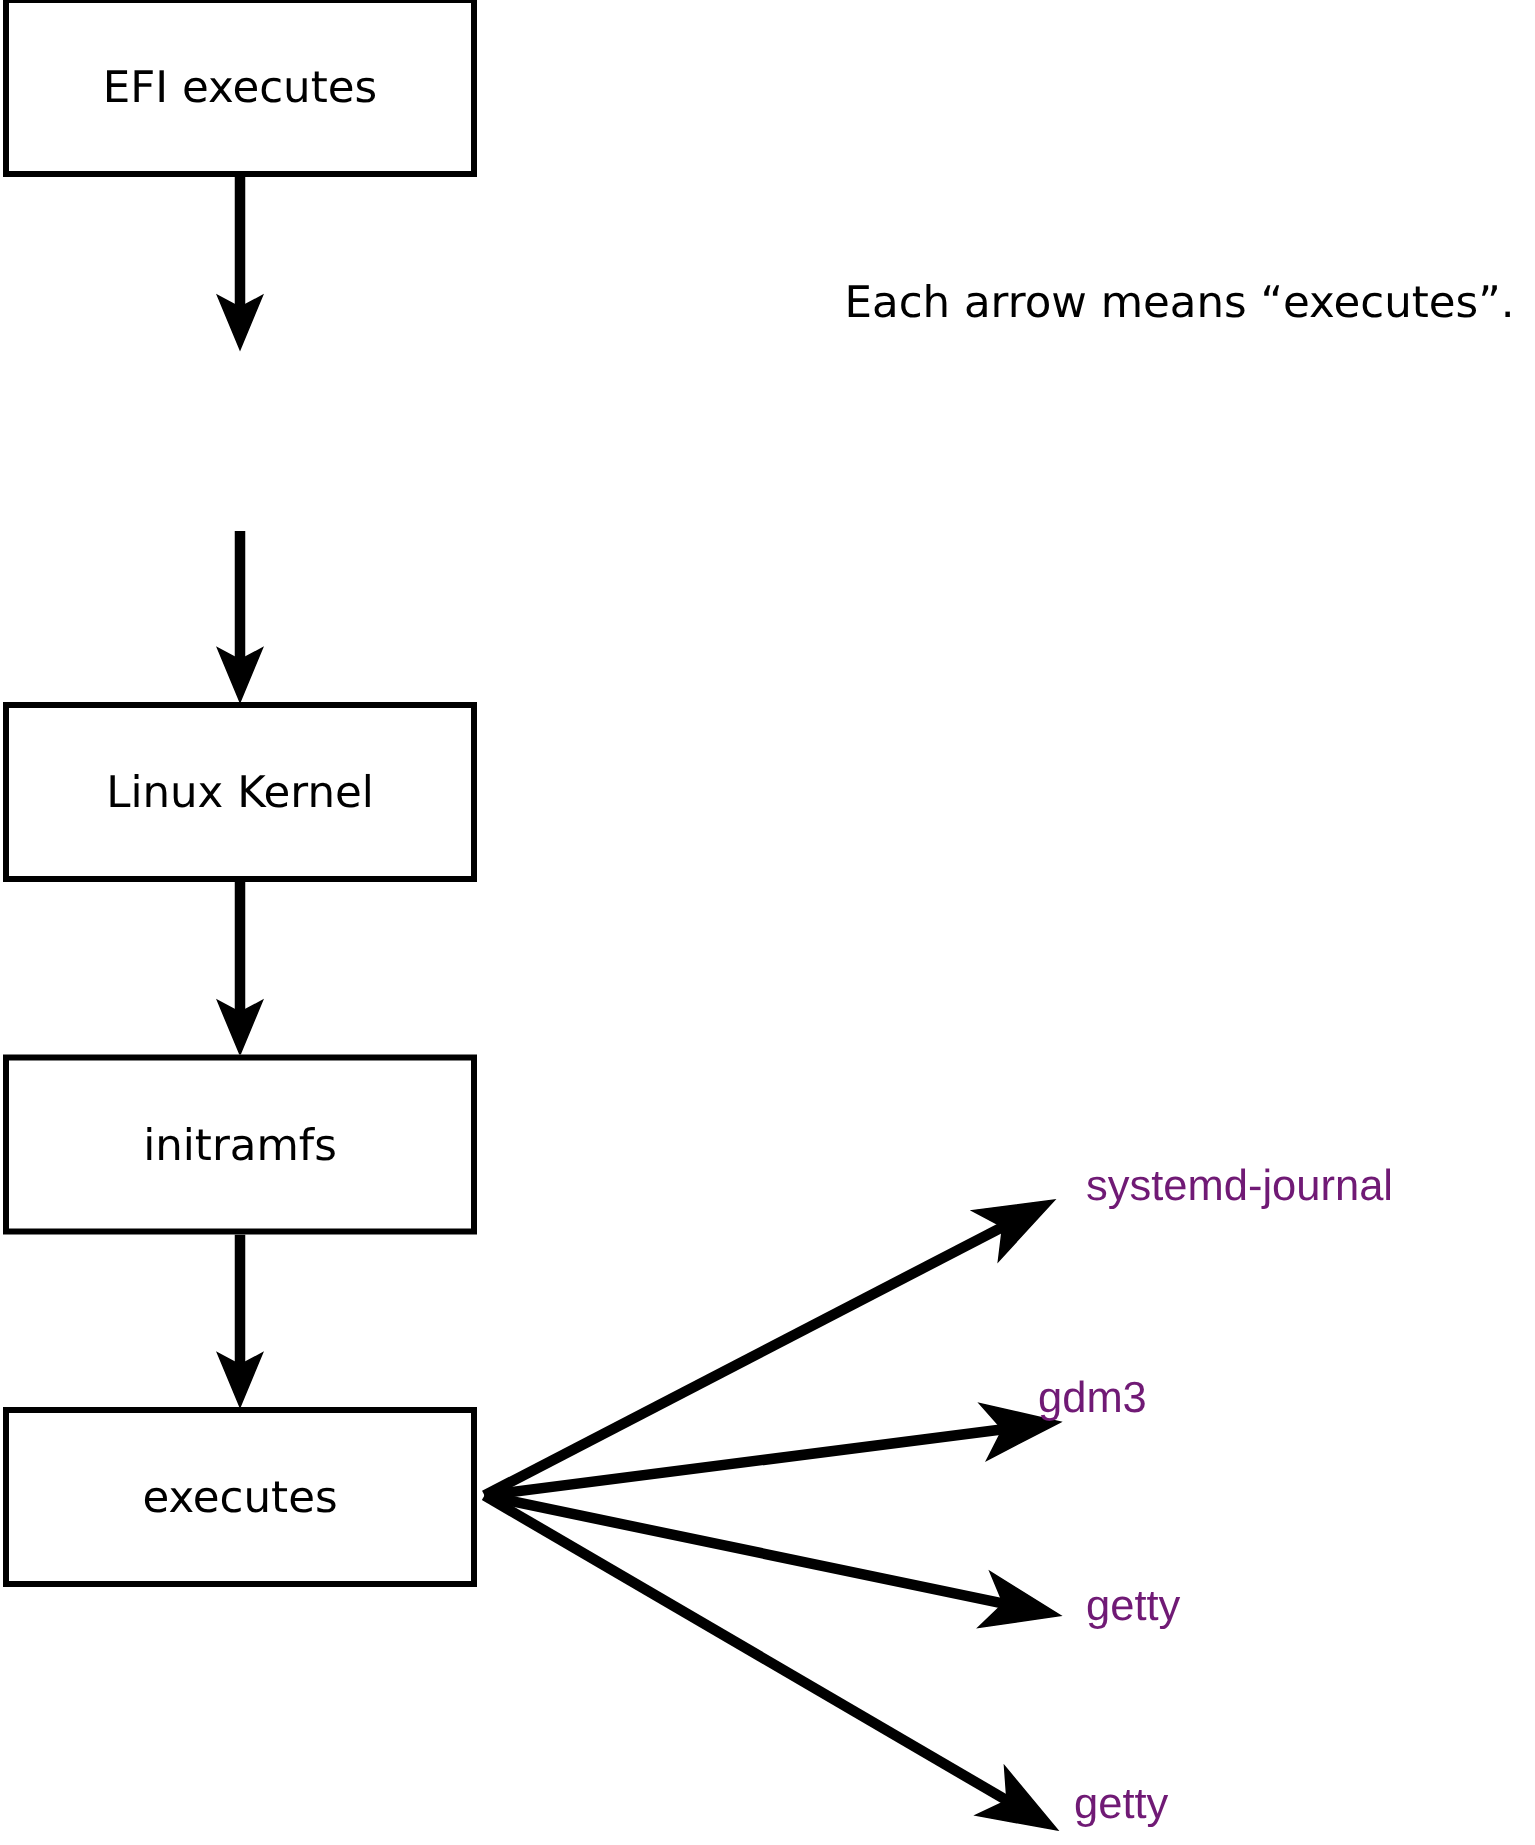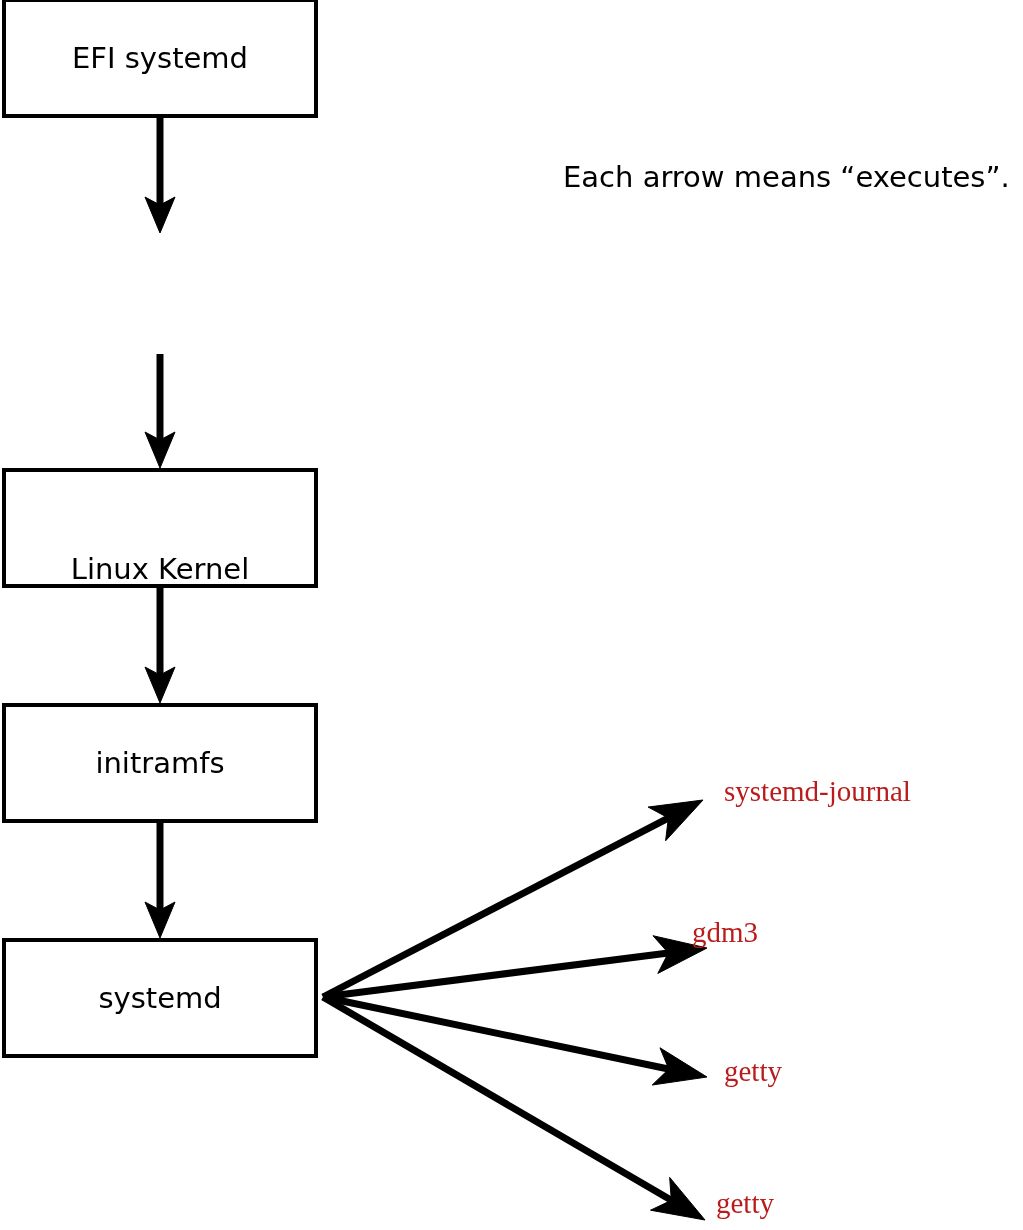--- a/index.html
+++ b/index.html
@@ -34,33 +34,34 @@
   }
   .stage-label {
     font-family: "DejaVu Sans", "Liberation Sans", sans-serif;
     font-size: 29px;
     line-height: 1;
     color: #000000;
     white-space: nowrap;
   }
   .service-label {
     position: absolute;
-    font-family: Liberation Serif, serif;
+    font-family: Liberation Sans, sans-serif;
     font-size: 29px;
     line-height: 1;
-    color: #b91c1c;
+    color: #701a75;
     white-space: nowrap;
   }
   .legend-note {
     position: absolute;
     font-family: "DejaVu Sans", "Liberation Sans", sans-serif;
     font-size: 29px;
     line-height: 1;
     color: #000000;
     white-space: nowrap;
+    margin-top: 24px;
   }
 </style>
 </head>
 <body>
 
 <div id="canvas">
 
   <svg id="vector-layer" viewBox="0 0 1023 1230" xmlns="http://www.w3.org/2000/svg">
       <line x1="160" y1="118" x2="160" y2="207" stroke="#000000" stroke-width="7"></line>
       <path d="M 160 233 L 145.00 197.00 L 160.00 205.00 L 175.00 197.00 Z" fill="#000000" stroke="#000000" stroke-width="1" stroke-linejoin="miter"></path>
@@ -74,34 +75,34 @@
       <path d="M 703 800 L 665.58 840.80 L 668.38 817.95 L 648.09 807.06 Z" fill="#000000" stroke="#000000" stroke-width="1" stroke-linejoin="miter"></path>
       <line x1="323" y1="997" x2="670.30" y2="952.68" stroke="#000000" stroke-width="7"></line>
       <path d="M 707 948 L 657.82 973.43 L 668.31 952.94 L 653.01 935.73 Z" fill="#000000" stroke="#000000" stroke-width="1" stroke-linejoin="miter"></path>
       <line x1="323" y1="997" x2="670.78" y2="1069.45" stroke="#000000" stroke-width="7"></line>
       <path d="M 707 1077 L 652.22 1085.00 L 668.82 1069.05 L 659.97 1047.79 Z" fill="#000000" stroke="#000000" stroke-width="1" stroke-linejoin="miter"></path>
       <line x1="323" y1="997" x2="673.05" y2="1201.35" stroke="#000000" stroke-width="7"></line>
       <path d="M 705 1220 L 650.51 1210.19 L 671.32 1200.34 L 669.67 1177.38 Z" fill="#000000" stroke="#000000" stroke-width="1" stroke-linejoin="miter"></path>
     </svg>
 
   <div class="stage-box" style="left: 2px; top: -2px; width: 316px; height: 120px;">
-    <span class="stage-label">EFI systemd</span>
+    <span class="stage-label">EFI executes</span>
   </div>
 
 
-  <div class="stage-box" style="left: 2px; top: 468px; width: 316px; height: 120px; align-items: flex-end;">
+  <div class="stage-box" style="left: 2px; top: 468px; width: 316px; height: 120px;">
     <span class="stage-label">Linux Kernel</span>
   </div>
 
   <div class="stage-box" style="left: 2px; top: 703px; width: 316px; height: 120px;">
     <span class="stage-label">initramfs</span>
   </div>
 
   <div class="stage-box" style="left: 2px; top: 938px; width: 316px; height: 120px;">
-    <span class="stage-label">systemd</span>
+    <span class="stage-label">executes</span>
   </div>
 
   <div class="legend-note" style="left: 563px; top: 163px;">Each arrow means “executes”.</div>
 
   <div class="service-label" style="left: 724px; top: 777px;">systemd-journal</div>
   <div class="service-label" style="left: 692px; top: 918px;">gdm3</div>
   <div class="service-label" style="left: 724px; top: 1057px;">getty</div>
   <div class="service-label" style="left: 716px; top: 1189px;">getty</div>
 
 </div>

